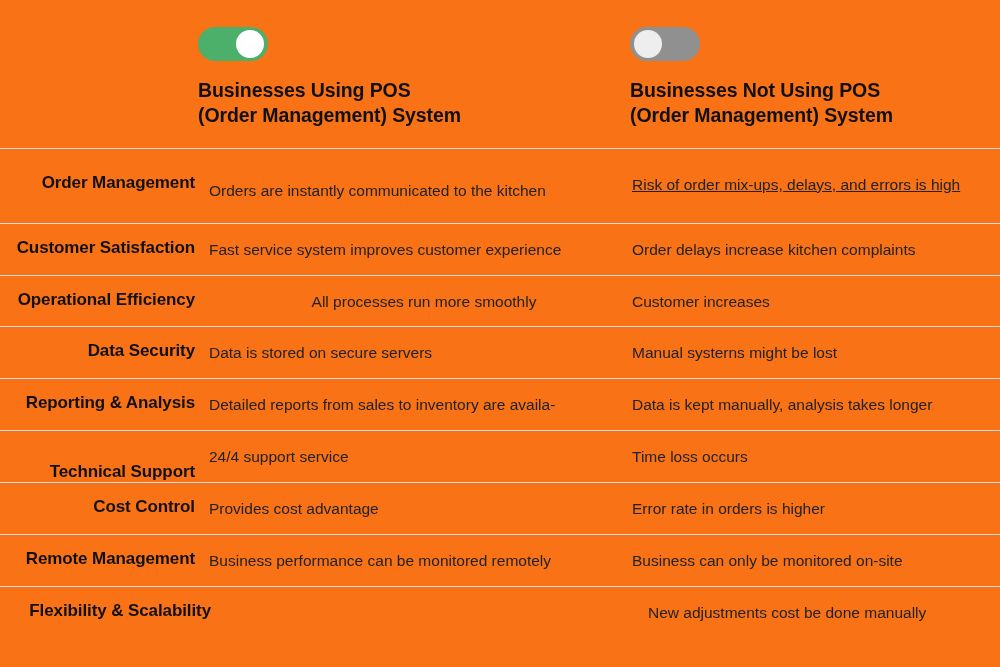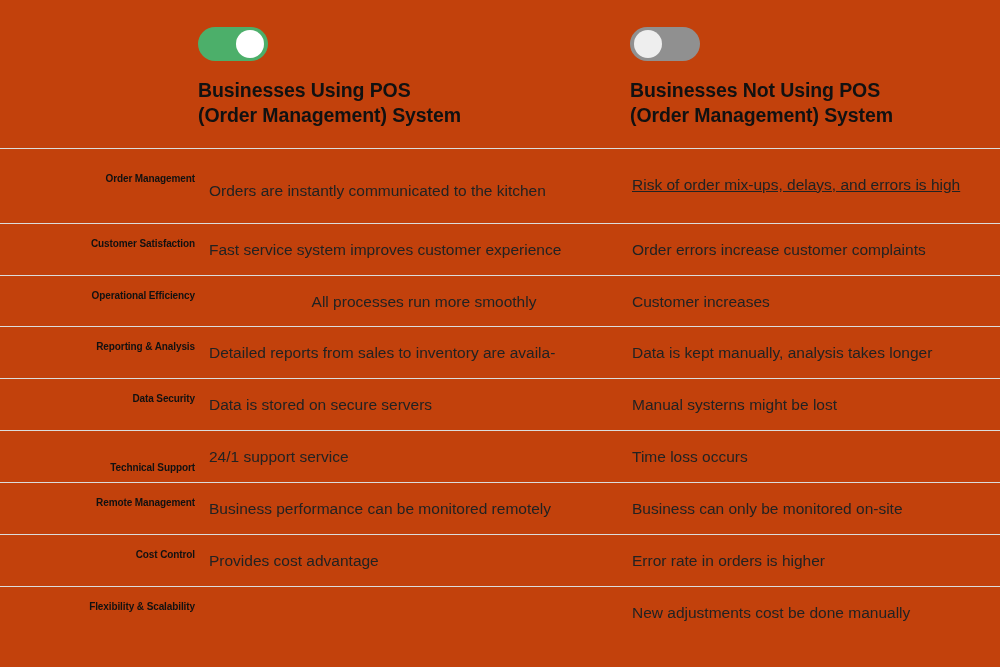--- a/index.html
+++ b/index.html
@@ -12,21 +12,21 @@
     height: 667px;
     font-family: "Liberation Sans", sans-serif;
     color: #121212;
     overflow: hidden;
   }
 
   .page {
     position: relative;
     width: 1000px;
     height: 667px;
-    background: #c2410c;
+    background: #f97316;
   }
 
   
   .header-row {
     position: absolute;
     top: 0;
     left: 0;
     width: 1000px;
     height: 148px;
   }
@@ -86,21 +86,21 @@
     position: relative;
     height: 100%;
   }
 
   .cell-label {
     position: absolute;
     left: 0;
     top: 0;
     width: 195px;
     text-align: right;
-    font-size: 10px;
+    font-size: 17px;
     font-weight: bold;
     color: #111111;
     letter-spacing: -0.1px;
     white-space: nowrap;
   }
 
   .cell-a {
     position: absolute;
     left: 209px;
     top: 0;
@@ -156,66 +156,66 @@
         <div class="row-inner">
           <div class="cell-label" style="top: 24px;">Order Management</div>
           <div class="cell-a" style="top: 24px; margin-top: 6px;">Orders are instantly communicated to the kitchen</div>
           <div class="cell-b wrap" style="top: 24px;">Risk of order mix-ups, delays, and errors is high</div>
         </div>
       </div>
       <div class="row" style="height: 52px; border-top-color: rgb(220, 220, 220);">
         <div class="row-inner">
           <div class="cell-label" style="top: 14px;">Customer Satisfaction</div>
           <div class="cell-a" style="top: 14px;">Fast service system improves customer experience</div>
-          <div class="cell-b nowrap" style="top: 14px;">Order errors increase customer complaints</div>
+          <div class="cell-b nowrap" style="top: 14px;">Order delays increase kitchen complaints</div>
         </div>
       </div>
       <div class="row" style="height: 51px; border-top-color: rgb(220, 220, 220);">
         <div class="row-inner">
           <div class="cell-label" style="top: 14px;">Operational Efficiency</div>
           <div class="cell-a" style="top: 14px; text-align: center;">All processes run more smoothly</div>
           <div class="cell-b nowrap" style="top: 14px;">Customer increases</div>
         </div>
       </div>
       <div class="row" style="height: 52px; border-top-color: rgb(220, 220, 220);">
         <div class="row-inner">
+          <div class="cell-label" style="top: 14px;">Data Security</div>
+          <div class="cell-a" style="top: 14px;">Data is stored on secure servers</div>
+          <div class="cell-b nowrap" style="top: 14px;">Manual systerns might be lost</div>
+        </div>
+      </div>
+      <div class="row" style="height: 52px; border-top-color: rgb(220, 220, 220);">
+        <div class="row-inner">
           <div class="cell-label" style="top: 14px;">Reporting &amp; Analysis</div>
           <div class="cell-a" style="top: 14px;">Detailed reports from sales to inventory are availa-</div>
           <div class="cell-b nowrap" style="top: 14px;">Data is kept manually, analysis takes longer</div>
         </div>
       </div>
       <div class="row" style="height: 52px; border-top-color: rgb(220, 220, 220);">
         <div class="row-inner">
-          <div class="cell-label" style="top: 14px;">Data Security</div>
-          <div class="cell-a" style="top: 14px;">Data is stored on secure servers</div>
-          <div class="cell-b nowrap" style="top: 14px;">Manual systerns might be lost</div>
-        </div>
-      </div>
-      <div class="row" style="height: 52px; border-top-color: rgb(220, 220, 220);">
-        <div class="row-inner">
           <div class="cell-label" style="top: 31px;">Technical Support</div>
-          <div class="cell-a" style="top: 14px;">24/1 support service</div>
+          <div class="cell-a" style="top: 14px;">24/4 support service</div>
           <div class="cell-b nowrap" style="top: 14px;">Time loss occurs</div>
+        </div>
+      </div>
+      <div class="row" style="height: 52px; border-top-color: rgb(220, 220, 220);">
+        <div class="row-inner">
+          <div class="cell-label" style="top: 14px;">Cost Control</div>
+          <div class="cell-a" style="top: 14px;">Provides cost advantage</div>
+          <div class="cell-b nowrap" style="top: 14px;">Error rate in orders is higher</div>
         </div>
       </div>
       <div class="row" style="height: 52px; border-top-color: rgb(220, 220, 220);">
         <div class="row-inner">
           <div class="cell-label" style="top: 14px;">Remote Management</div>
           <div class="cell-a" style="top: 14px;">Business performance can be monitored remotely</div>
           <div class="cell-b nowrap" style="top: 14px;">Business can only be monitored on-site</div>
         </div>
       </div>
-      <div class="row" style="height: 52px; border-top-color: rgb(220, 220, 220);">
-        <div class="row-inner">
-          <div class="cell-label" style="top: 14px;">Cost Control</div>
-          <div class="cell-a" style="top: 14px;">Provides cost advantage</div>
-          <div class="cell-b nowrap" style="top: 14px;">Error rate in orders is higher</div>
-        </div>
-      </div>
-      <div class="row" style="height: 52px; border-top-color: rgb(220, 220, 220);">
+      <div class="row" style="height: 52px; border-top-color: rgb(220, 220, 220); padding-left: 16px;">
         <div class="row-inner">
           <div class="cell-label" style="top: 14px;">Flexibility &amp; Scalability</div>
           <div class="cell-b nowrap" style="top: 14px;">New adjustments cost be done manually</div>
         </div>
       </div>
     </div>
 
 </div>
 
 </body></html>

